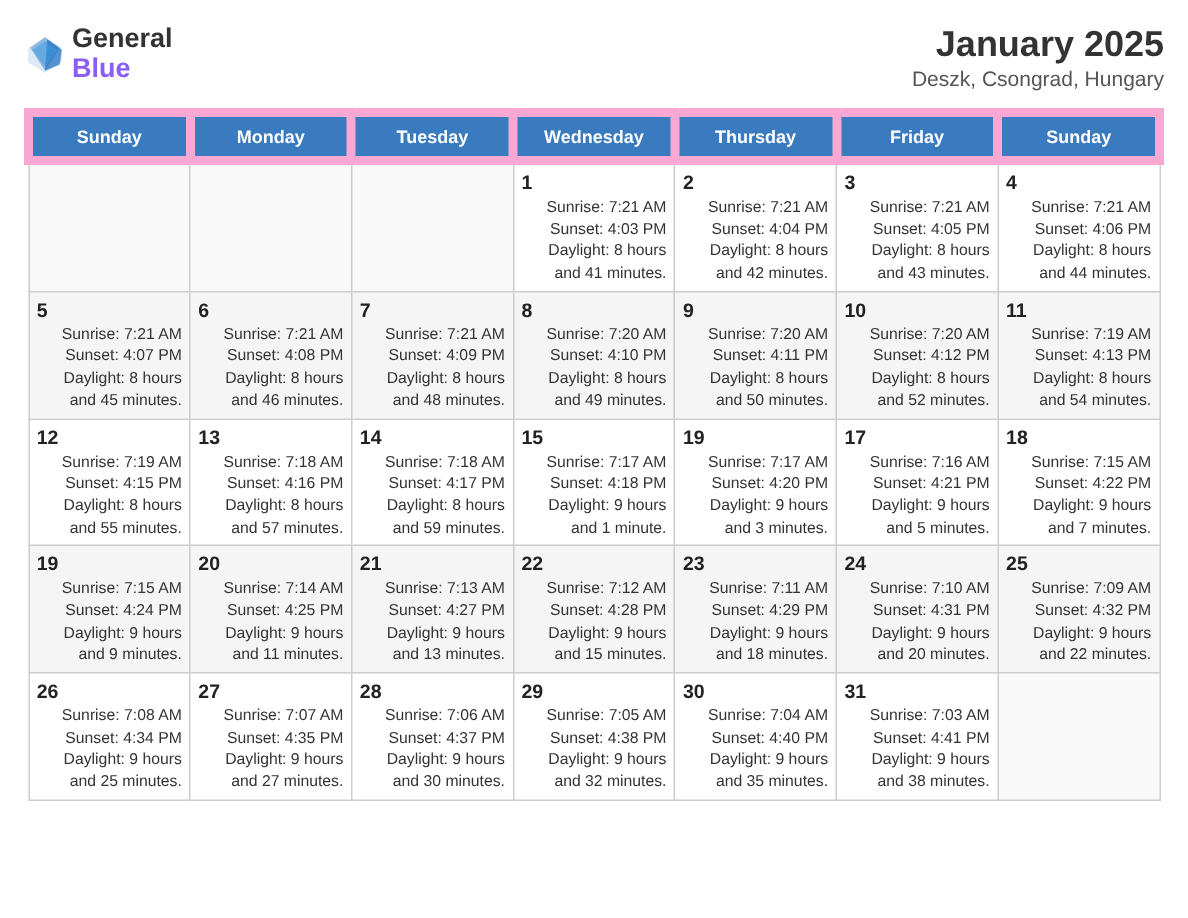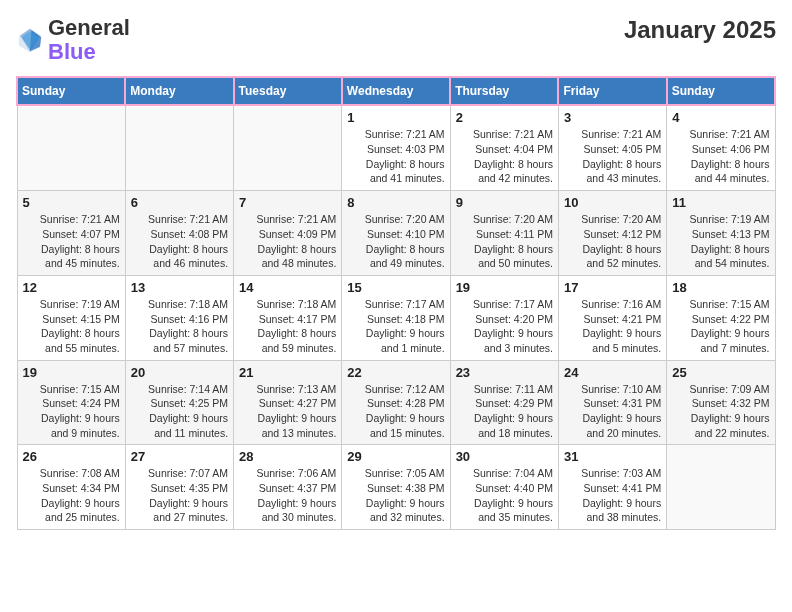--- a/index.html
+++ b/index.html
@@ -15,21 +15,21 @@
       justify-content: space-between;
       align-items: flex-start;
       margin-bottom: 12px;
     }
     .logo {
       display: flex;
       align-items: center;
       gap: 4px;
     }
     .logo-text {
-      font-size: 22px;
+      font-size: 18px;
       font-weight: bold;
       line-height: 1.1;
     }
     .logo-text .general { color: #333; }
     .logo-text .blue { color: #8b5cf6; }
     .logo-icon {
       width: 28px;
       height: 28px;
     }
     .title-area {
@@ -46,24 +46,24 @@
     }
     table {
       width: 100%;
       border-collapse: collapse;
       font-size: 11px;
     }
     thead tr th {
       background: #3a7abf;
       color: #fff;
       padding: 6px 4px;
-      text-align: left;
+      text-align: center;
       font-size: 12px;
       font-weight: bold;
-      border: 2px solid #f9a8d4;
+      border: 6px solid #f9a8d4;
     }
     tbody tr td {
       border: 1px solid #ccc;
       vertical-align: top;
       padding: 4px 5px;
       width: calc(100% / 7);
       min-height: 70px;
       background: #fff;
     }
     tbody tr:nth-child(even) td {
@@ -96,20 +96,21 @@
       <polygon points="20,4 34,14 20,36 6,14" fill="#1a6bbf" opacity="0.4"></polygon>
       <polygon points="20,8 32,16 20,32 8,16" fill="#3a9bdf" opacity="0.5"></polygon>
     </svg>
     <div class="logo-text">
       <span class="general">General</span><br>
       <span class="blue">Blue</span>
     </div>
   </div>
   <div class="title-area">
     <div class="cal-title">January 2025</div>
+    <div class="cal-subtitle">Deszk, Csongrad, Hungary</div>
   </div>
 </div>
 
 <table>
   <thead>
     <tr>
     <th>Sunday</th>
         <th>Monday</th>
         <th>Tuesday</th>
         <th>Wednesday</th>

